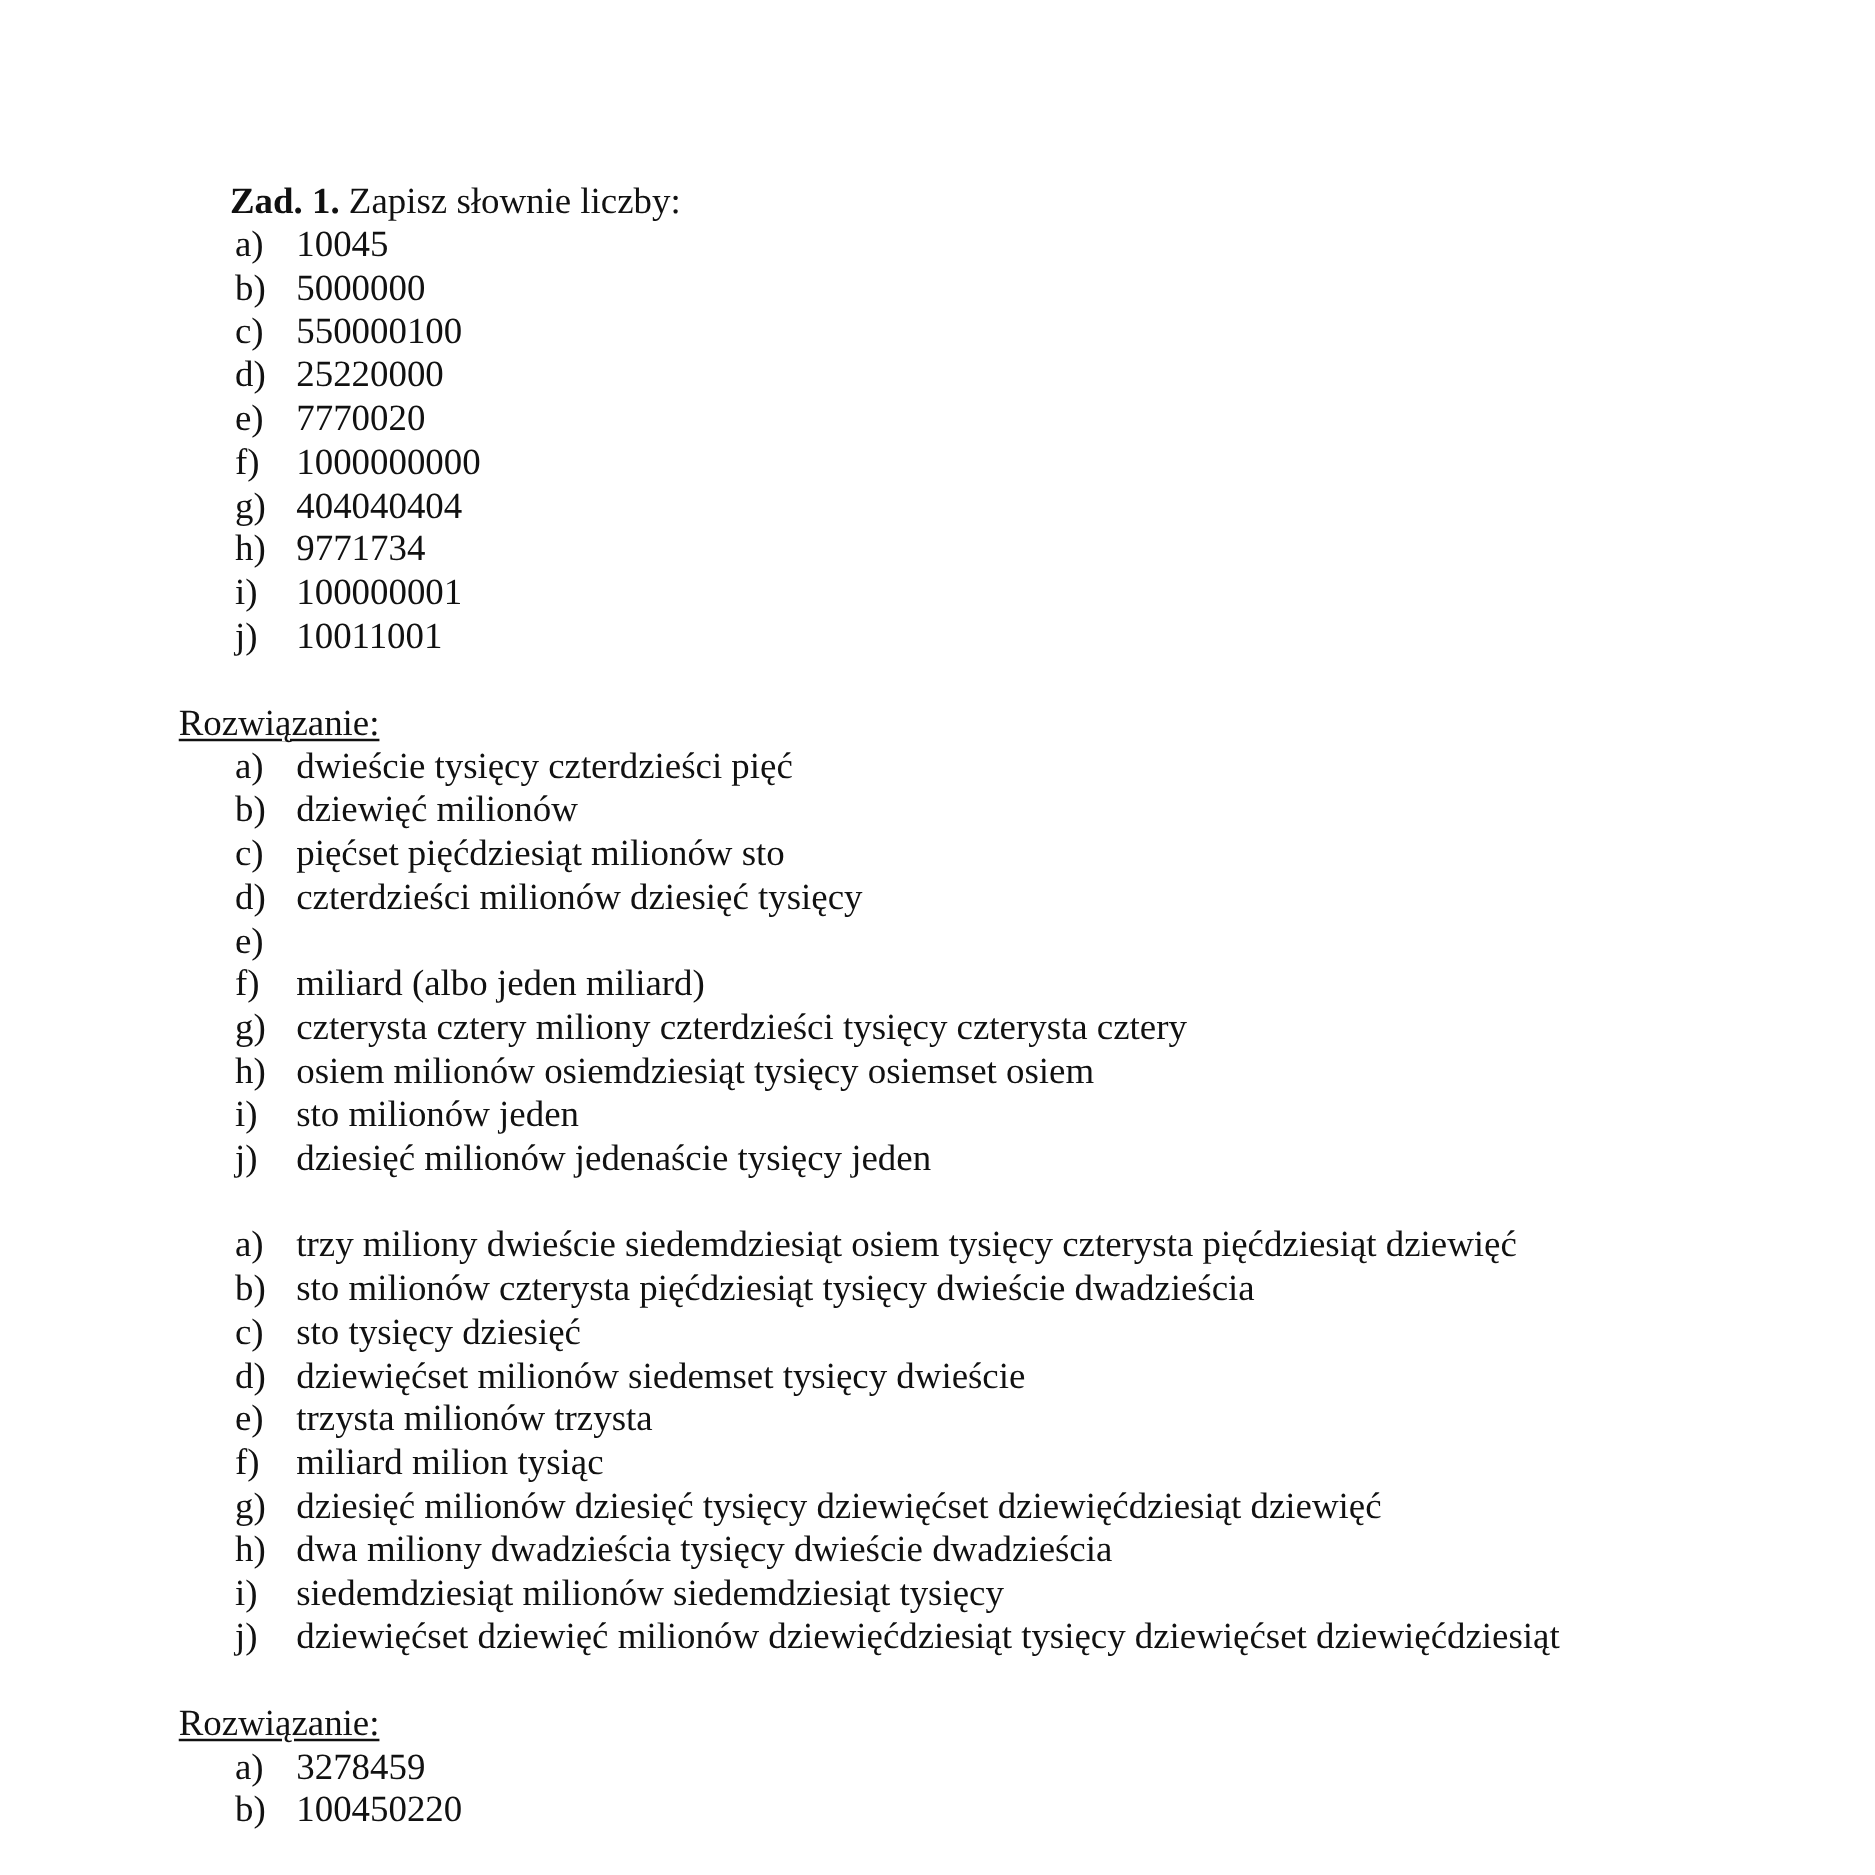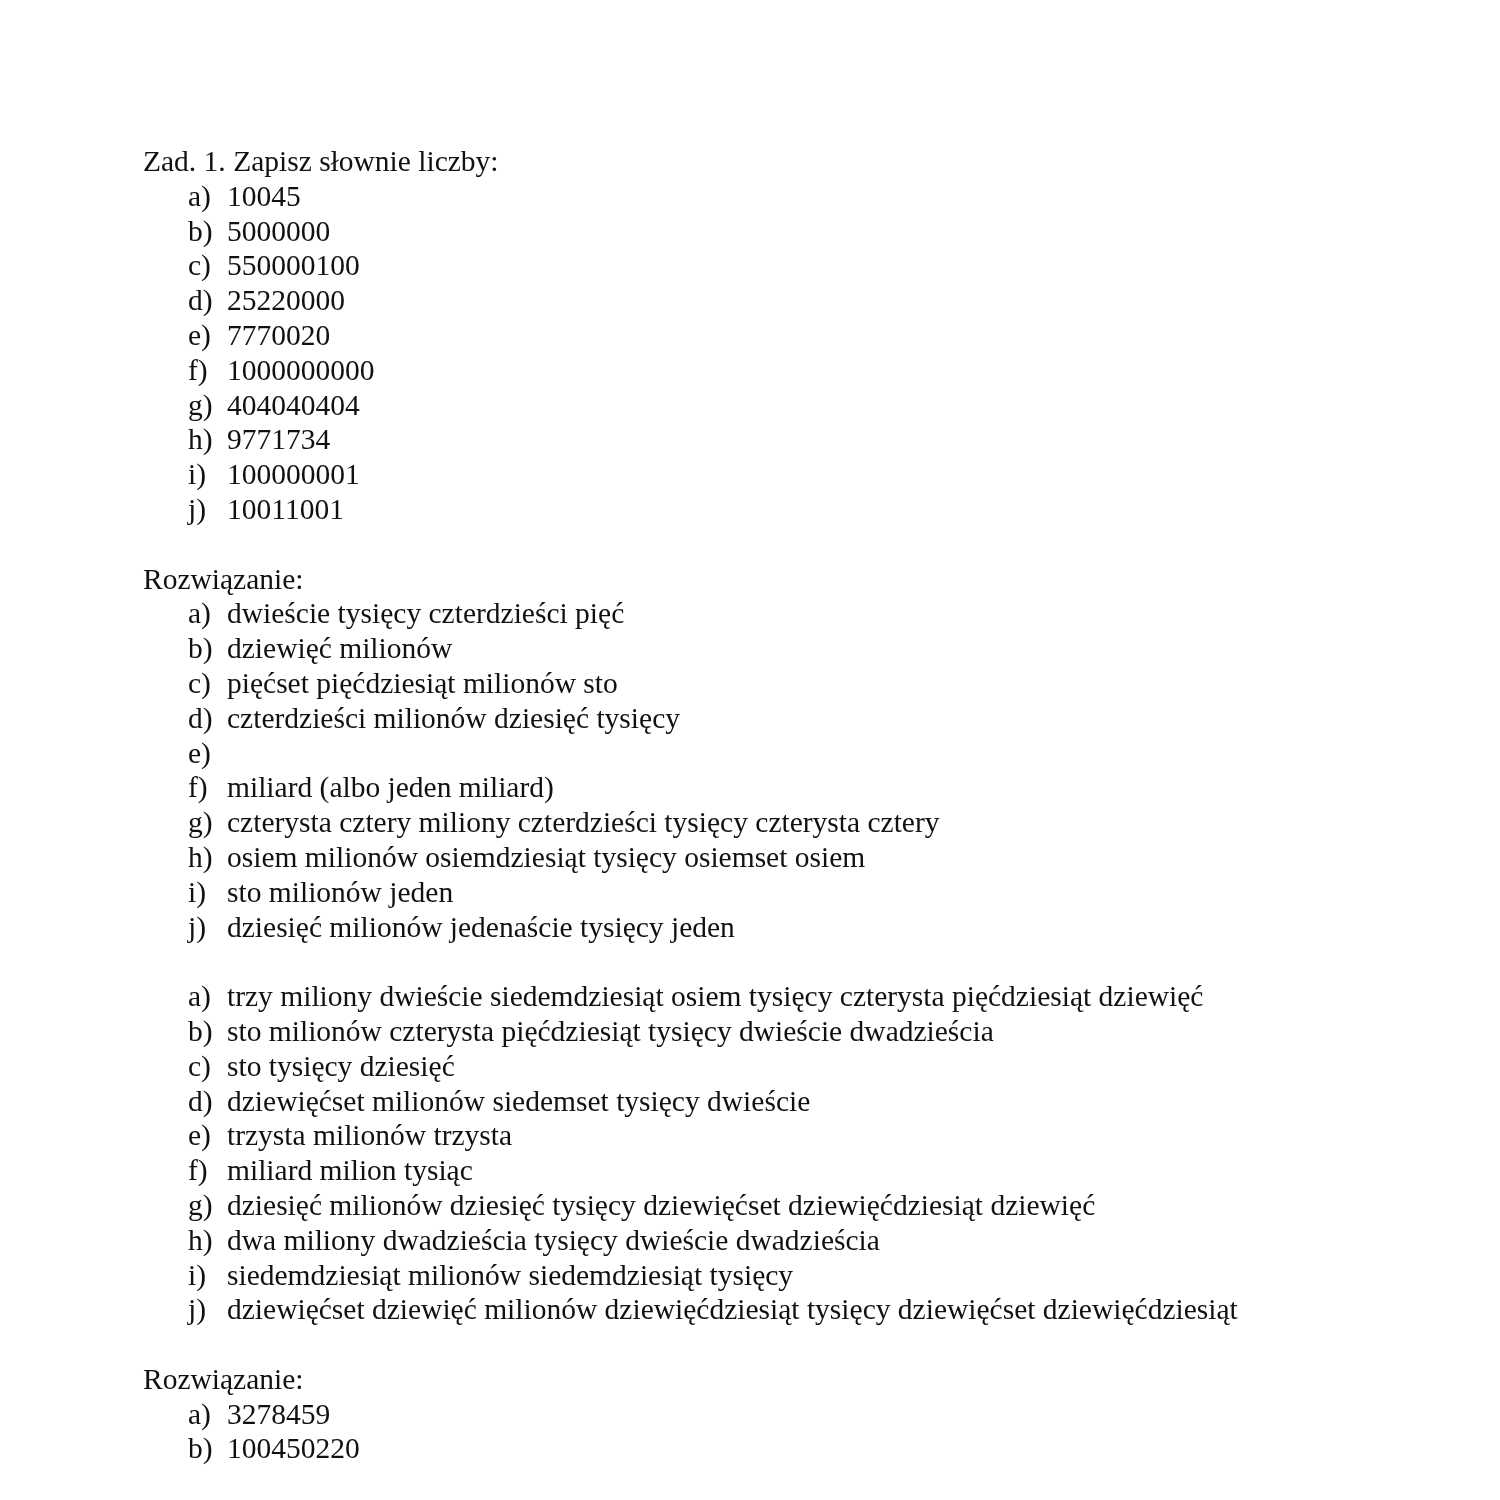--- a/index.html
+++ b/index.html
@@ -22,38 +22,39 @@
     width: 1250px;
     font-size: 29.5px;
     line-height: 34.8px;
   }
   .line {
     height: 34.8px;
     white-space: nowrap;
     position: relative;
   }
   .blank { height: 34.8px; }
-  .heading-bold { font-weight: normal; }
+  .heading-bold { font-weight: bold; margin-left: 41px; }
   .underline {
+    text-decoration: underline;
     text-decoration-thickness: 1.5px;
     text-underline-offset: 3px;
     text-align: right;
   }
   .item {
     position: relative;
     height: 34.8px;
     white-space: nowrap;
   }
   .item .lbl {
     position: absolute;
     left: 45px;
   }
   .item .txt {
     position: absolute;
-    left: 84px;
+    left: 94px;
   }
 </style>
 </head>
 <body>
 
 <div class="page">
 
   <div class="line"><span class="heading-bold">Zad. 1.</span><span> Zapisz słownie liczby:</span></div>
 
   <div>

